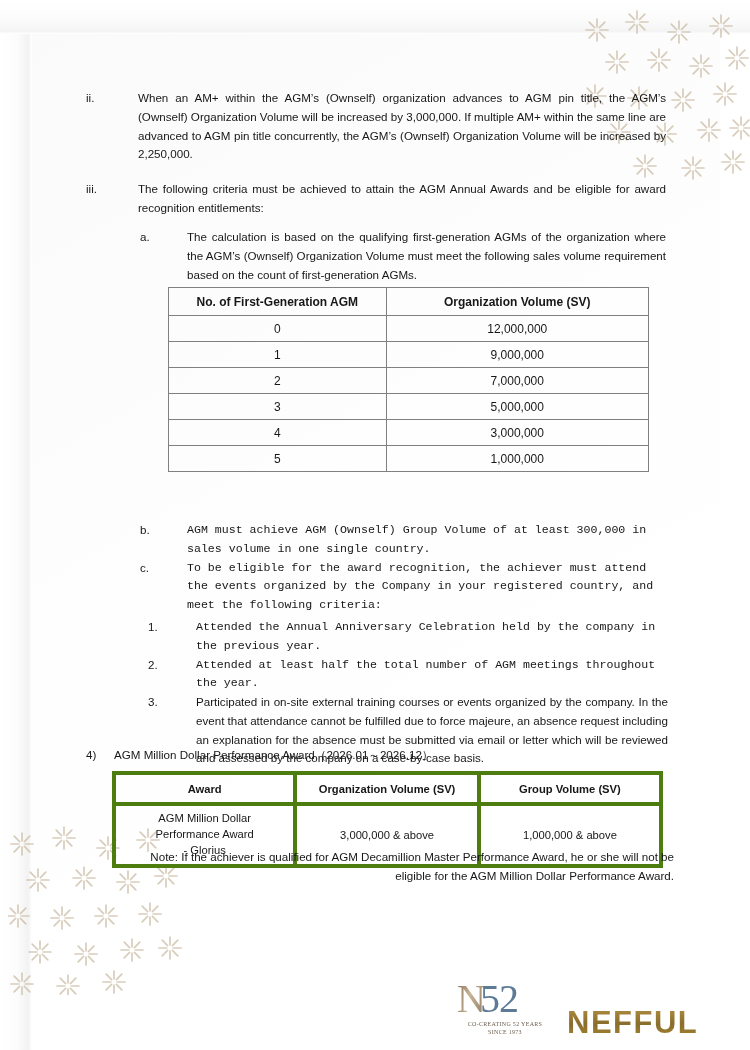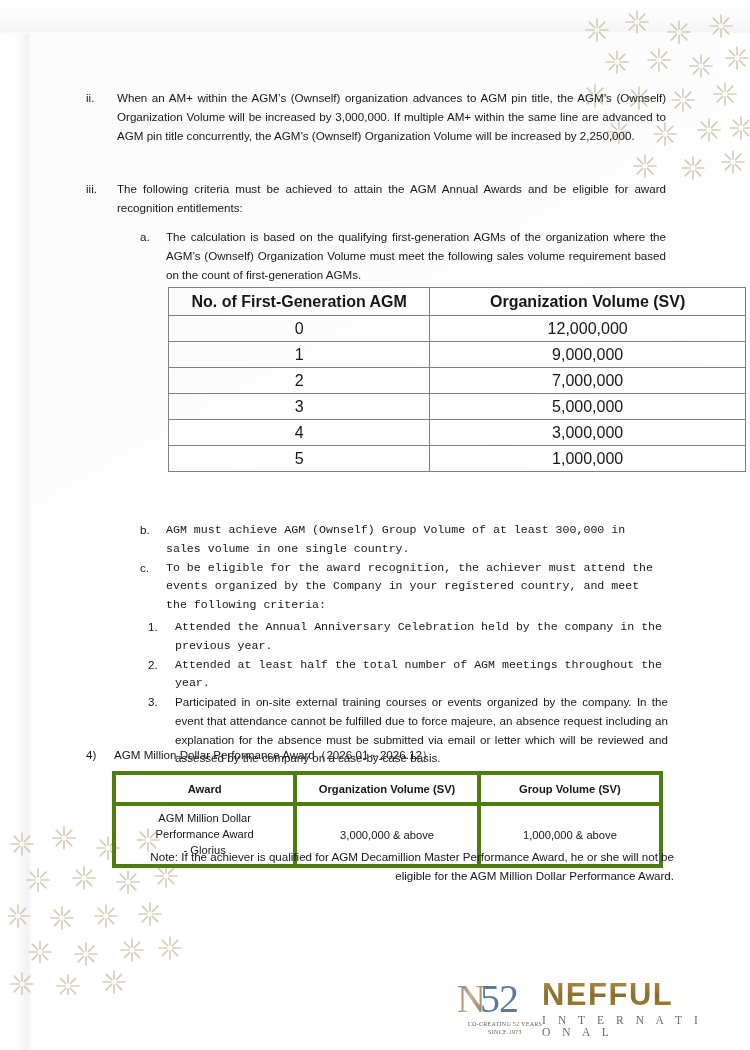--- a/index.html
+++ b/index.html
@@ -61,20 +61,21 @@
     left: 0; top: 0;
     width: 750px; height: 1050px;
   }
 
   .para-row {
     display: flex;
     align-items: flex-start;
     font-size: 11.6px;
     line-height: 1.62;
     color: #171717;
+    gap: 21px;
   }
   .marker {
     flex: 0 0 auto;
     text-align: left;
   }
   .ptext {
     flex: 1 1 auto;
     text-align: justify;
     text-justify: inter-word;
   }
@@ -101,23 +102,23 @@
     position: absolute;
     left: 140px; top: 228px;
     width: 526px;
   }
   .blk-a .marker { width: 26px; }
 
   
   .tbl1 {
     position: absolute;
     left: 168px; top: 287px;
-    width: 578px;
+    width: 481px;
     border-collapse: collapse;
-    font-size: 16px;
+    font-size: 12px;
   }
   .tbl1 td, .tbl1 th {
     border: 1px solid #808080;
     height: 25px;
     padding: 0 4px;
     text-align: center;
     vertical-align: middle;
     color: #171717;
     font-weight: normal;
   }
@@ -453,18 +454,17 @@
     <div class="note">Note: If the achiever is qualified for AGM Decamillion Master Performance Award, he or she will not be eligible for the AGM Million Dollar Performance Award.</div>
 
     <div class="footer-logo">
       <div class="logo-mono">
         <div class="logo-n52"><span class="logo-n">N</span><span class="logo-52">52</span></div>
         <div class="logo-tag1">CO-CREATING 52 YEARS</div>
         <div class="logo-tag2">SINCE 1973</div>
       </div>
       <div class="logo-word">
         <div class="logo-nefful">NEFFUL</div>
-        <div class="logo-international">I N T E R N A T I O N A L</div>
       </div>
     </div>
 
   </div>
 </div>
 
 </body></html>

